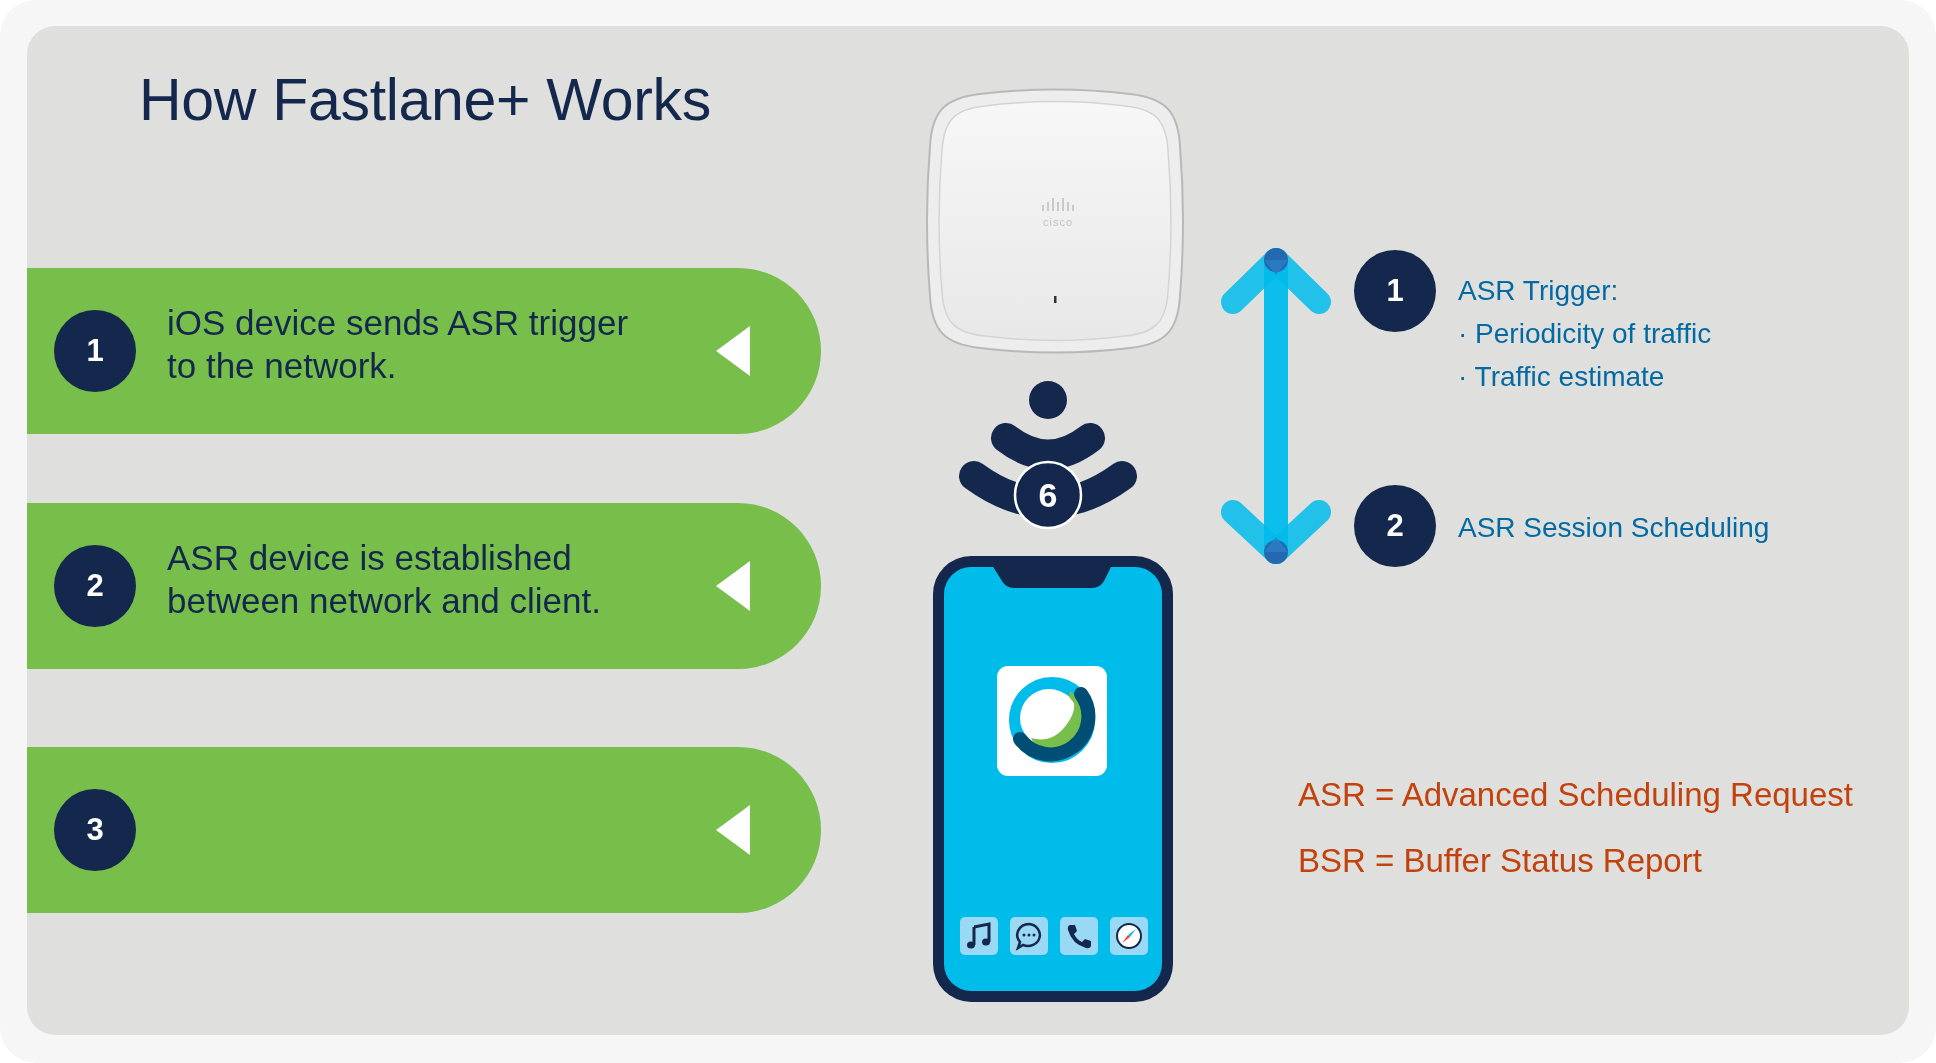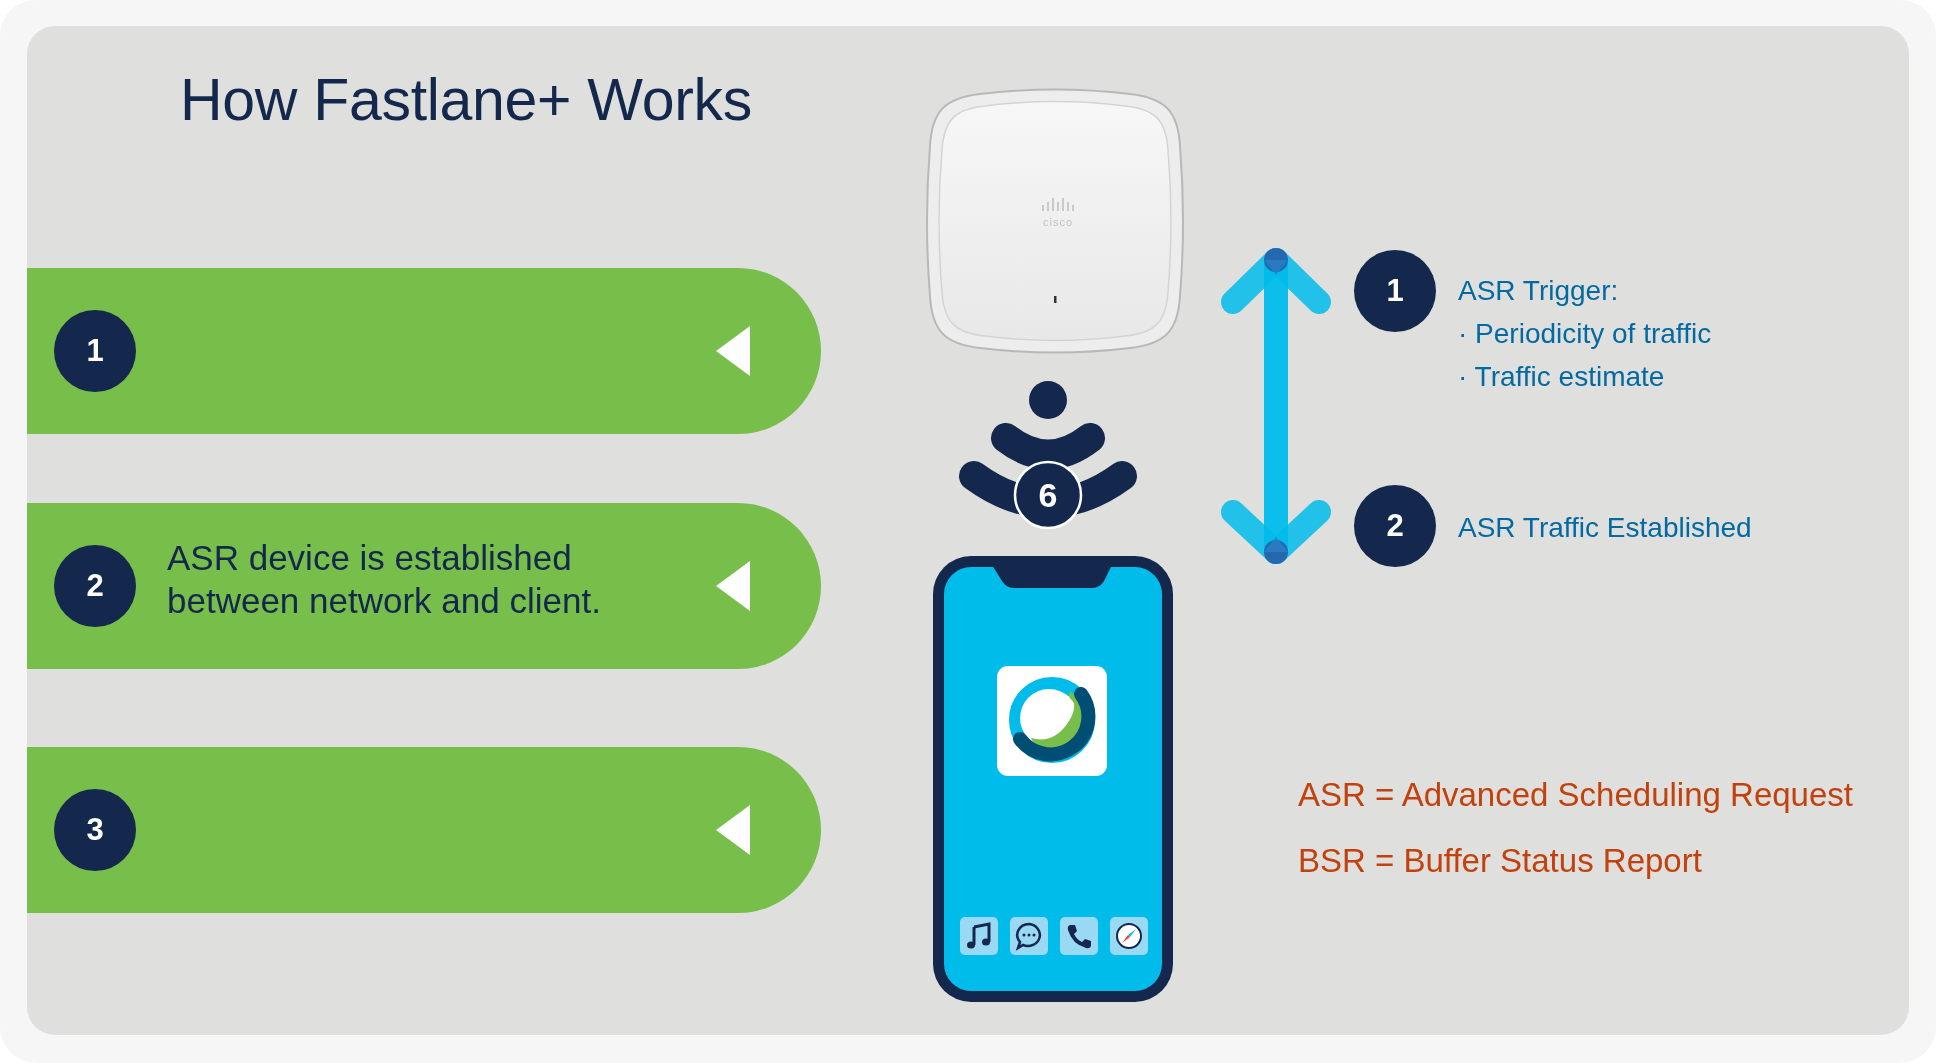--- a/index.html
+++ b/index.html
@@ -3,21 +3,21 @@
 <meta charset="utf-8">
 <style>
   html, body { margin: 0; padding: 0; background: #ffffff; }
   body { width: 1936px; height: 1063px; position: relative; overflow: hidden;
          font-family: "Liberation Sans", "DejaVu Sans", sans-serif; color: #13284C; }
   .card { position: absolute; left: 0; top: 0; width: 1936px; height: 1063px;
           background: #F6F6F6; border-radius: 36px; }
   .panel { position: absolute; left: 27px; top: 26px; width: 1882px; height: 1009px;
            background: #DFDFDE; border-radius: 28px; overflow: hidden; }
   .title { position: absolute; left: 139px; top: 64px; font-size: 59px; line-height: 72px;
-           color: #13284C; white-space: nowrap; letter-spacing: -0.3px; margin-left: 41px; }
+           color: #13284C; white-space: nowrap; letter-spacing: -0.3px; }
   .pill { position: absolute; left: 27px; width: 794px; height: 166px; background: #78BE4B;
           border-radius: 0 84px 84px 0 / 0 84px 84px 0; }
   .pill .num { position: absolute; left: 27px; top: 42px; width: 82px; height: 82px;
                border-radius: 50%; background: #13284C; color: #fff; font-weight: bold;
                font-size: 31px; line-height: 82px; text-align: center; }
   .pill .txt { position: absolute; left: 140px; top: 33px; font-size: 35px; line-height: 43px;
                color: #13284C; white-space: pre; }
   .pill .tri { position: absolute; left: 689px; top: 58px; width: 0; height: 0;
                border-top: 25px solid transparent; border-bottom: 25px solid transparent;
                border-right: 34px solid #ffffff; }
@@ -33,20 +33,22 @@
 </head>
 <body>
 
 <div class="card"></div>
 <div class="panel"></div>
 
 <div class="title">How Fastlane+ Works</div>
 
 <div class="pill" style="top:268px;">
   <div class="num">1</div>
+  <div class="txt">iOS device sends ASR trigger
+to the network.</div>
   <div class="tri"></div>
 </div>
 <div class="pill" style="top:503px;">
   <div class="num">2</div>
   <div class="txt">ASR device is established
 between network and client.</div>
   <div class="tri"></div>
 </div>
 <div class="pill" style="top:747px;">
   <div class="num">3</div>
@@ -138,16 +140,16 @@
   <path d="M49,20 L61,35 L73,20 Z" fill="#2A7EC4" opacity="0.8"></path>
   <path d="M49,312 L61,297 L73,312 Z" fill="#2A7EC4" opacity="0.8"></path>
 </svg>
 
 <div class="rnum" style="top:250px;">1</div>
 <div class="rtxt" style="top:269px;">ASR Trigger:</div>
 <div class="rtxt" style="top:312px;"><span>·</span> <span>Periodicity of traffic</span></div>
 <div class="rtxt" style="top:355px;"><span>·</span> <span>Traffic estimate</span></div>
 
 <div class="rnum" style="top:485px;">2</div>
-<div class="rtxt" style="top:506px;">ASR Traffic Established</div>
+<div class="rtxt" style="top:506px;">ASR Session Scheduling</div>
 
 <div class="legend" style="top:775px;">ASR = Advanced Scheduling Request</div>
 <div class="legend" style="top:841px;">BSR = Buffer Status Report</div>
 
 </body></html>

